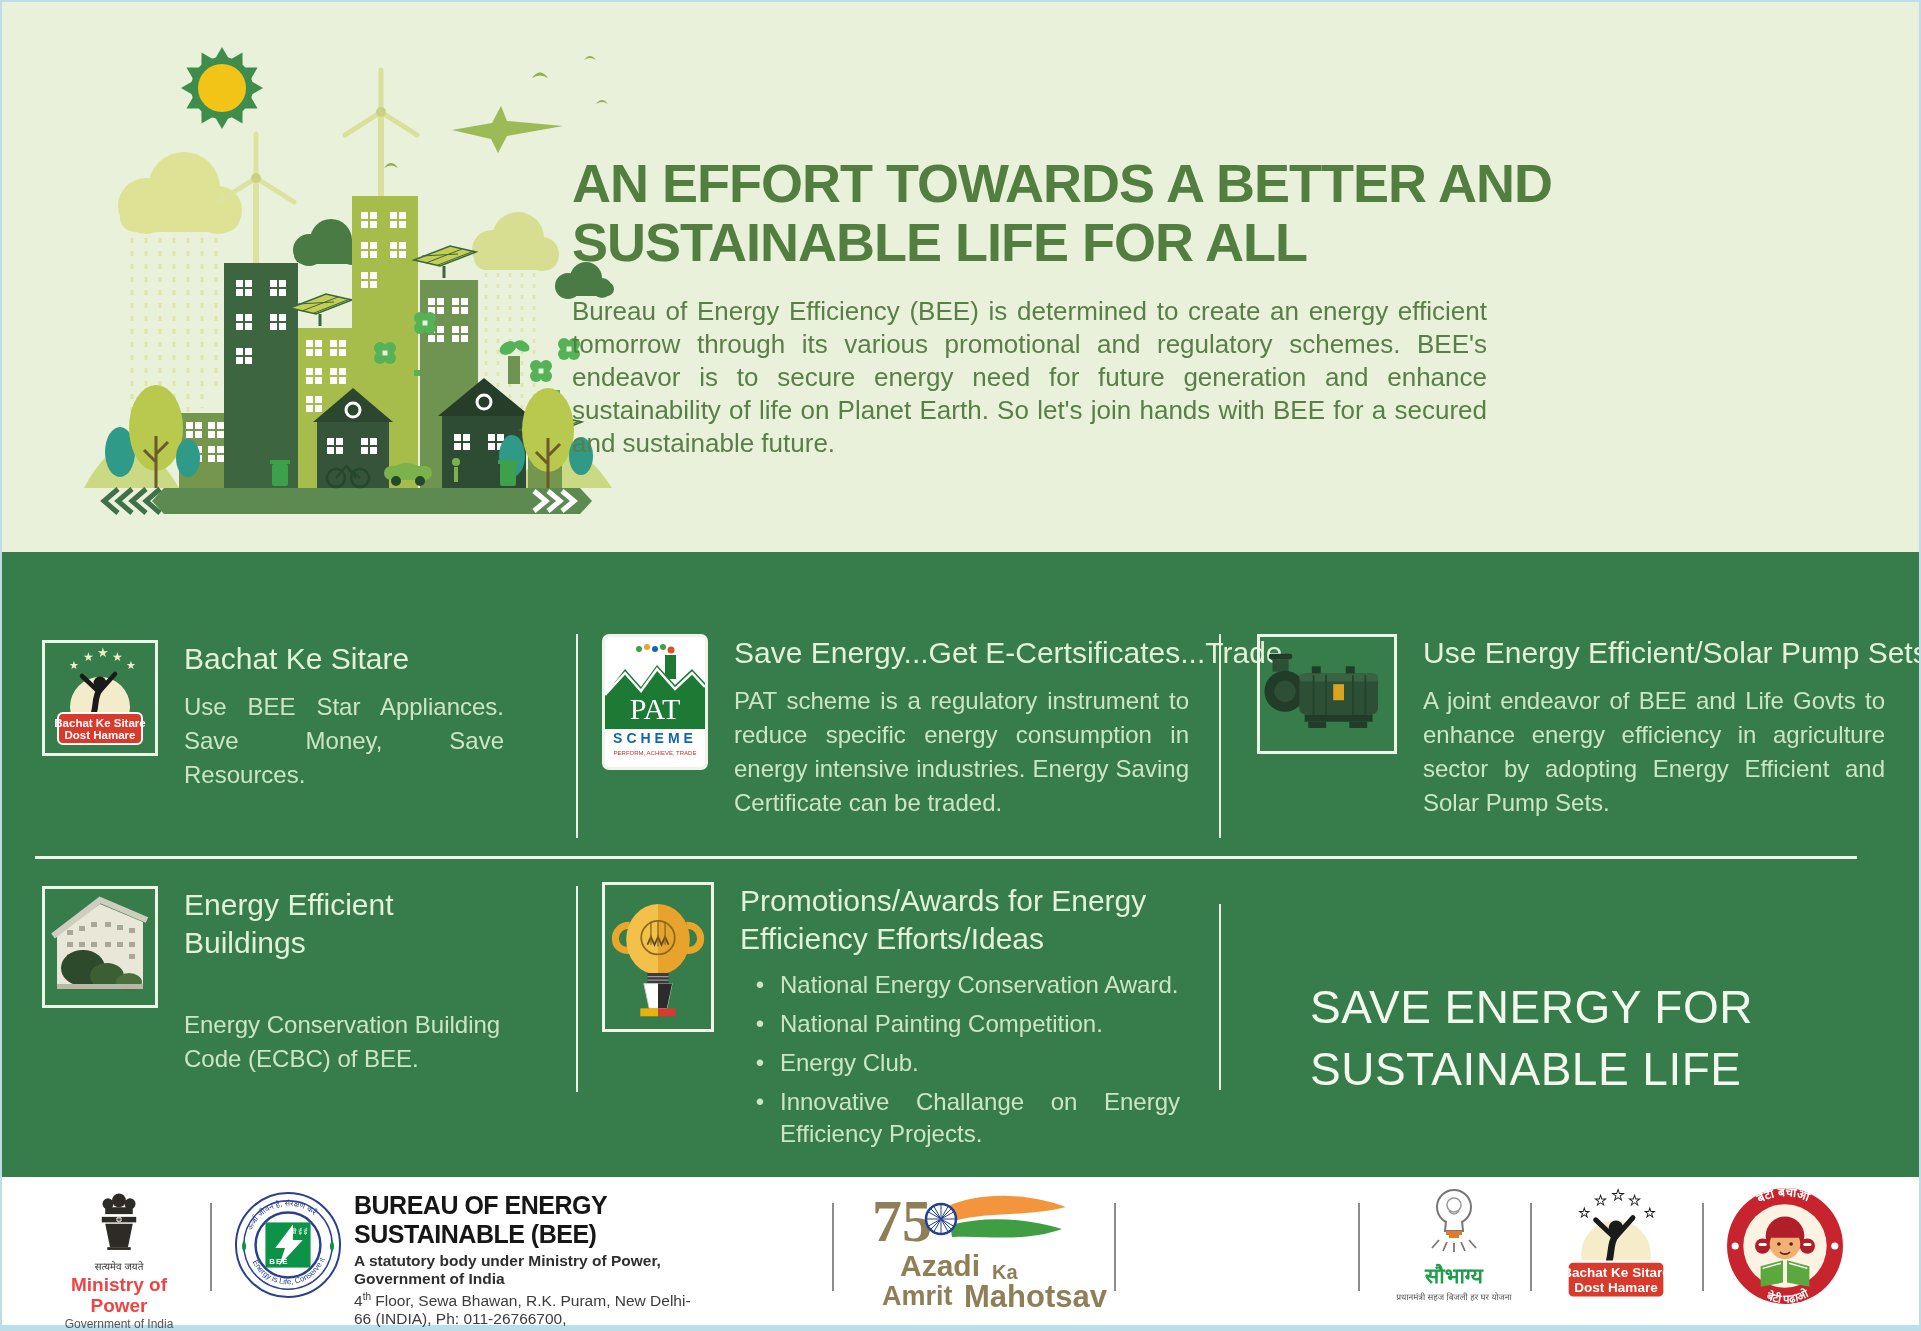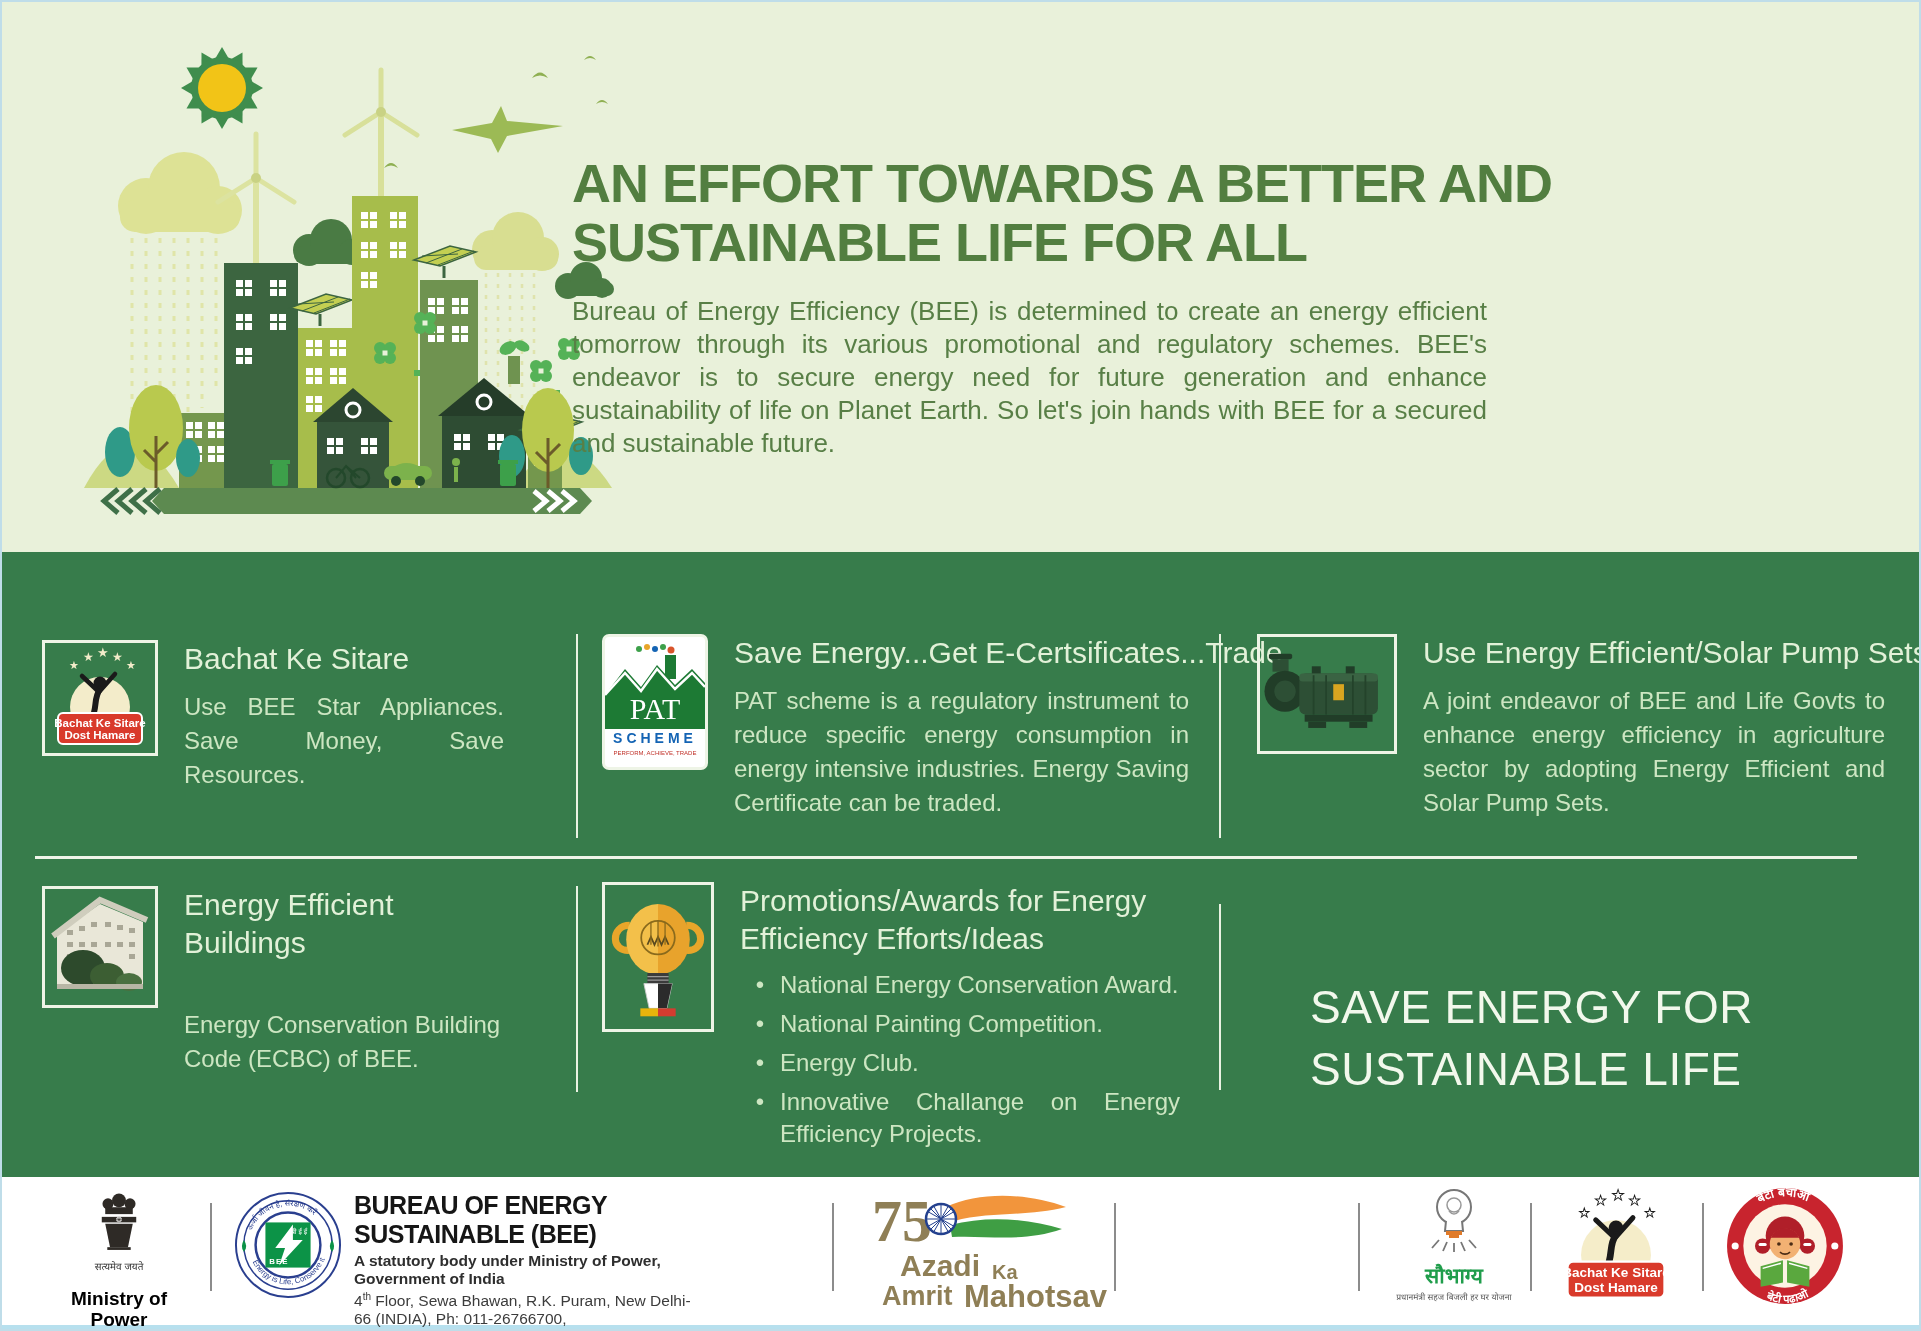--- a/index.html
+++ b/index.html
@@ -27,21 +27,21 @@
   .bullet { display:flex; color:#cde6c2; font-size:24px; line-height:32px; margin-bottom:7px; }
   .bullet .dot { width:40px; flex:none; text-align:center; }
   .bullet .btxt { text-align:justify; }
   .slogan { position:absolute; left:1308px; top:400px; color:#f2f8ec; font-size:46px; line-height:62px; letter-spacing:0.5px;margin-top:24px; }
 
   
   .footer { position:relative; height:148px; background:#fff; }
   .fi { position:absolute; text-align:center; }
   .fdiv { position:absolute; top:26px; width:2px; height:88px; background:#8c8c8c; }
   .min-satya { font-size:10px; color:#333; margin-top:2px; }
-  .min-name { font-size:19px; font-weight:bold; color:#000000; line-height:1.1; margin-top:16px; }
+  .min-name { font-size:19px; font-weight:bold; color:#ef4444; line-height:1.1; margin-top:2px; }
   .min-sub { font-size:12px; color:#555; }
   .bee-text { text-align:left; }
   .bee-name { font-size:25px; font-weight:bold; color:#161616; letter-spacing:-0.5px; }
   .bee-l1 { font-size:15.5px; font-weight:bold; color:#2e2e2e; margin-top:3px; }
   .bee-l2 { font-size:15.5px; color:#3c3c3c; margin-top:3px; }
   .bee-l2 sup { font-size:10px; }
   .azadi { width:215px; height:128px; position:relative; }
   .az-word { position:absolute; color:#8f7f56; font-weight:bold; }
   .swachh { width:212px; position:relative; }
   .saub-name { font-size:21px; font-weight:bold; color:#1f9d4b; margin-top:2px; }

